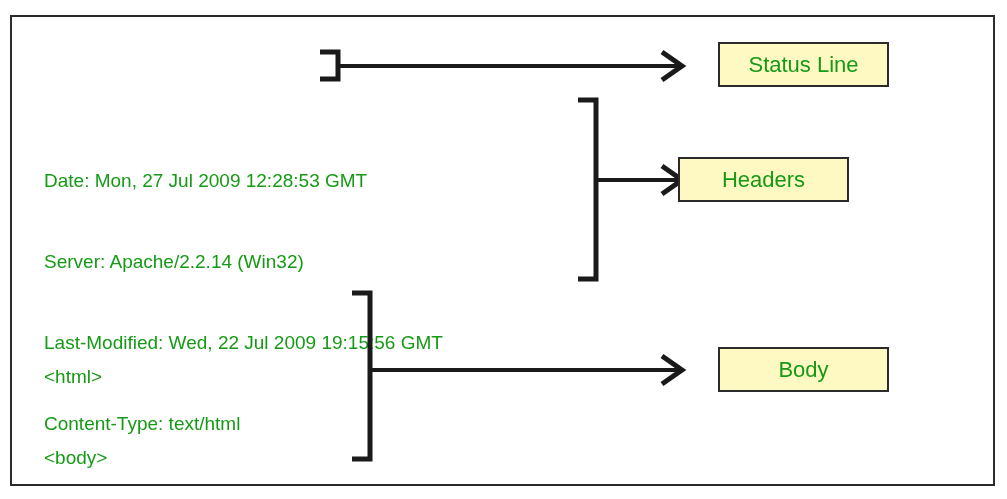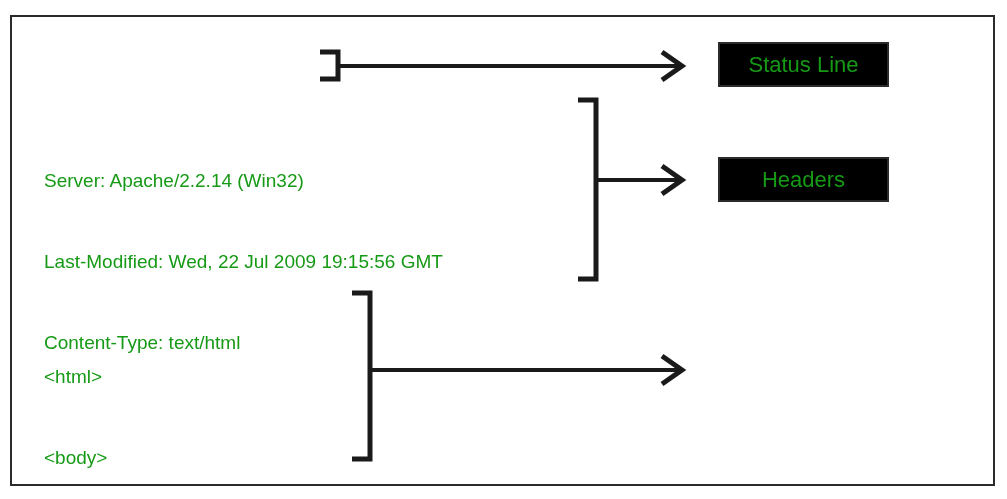--- a/index.html
+++ b/index.html
@@ -56,32 +56,32 @@
   .resp-text .line {
     display: block;
     height: 27px;
   }
 
   
   .label-box {
     position: absolute;
     border: 2px solid #2b2b2b;
     box-sizing: border-box;
-    background: #000000;
+    background: #fef9c3;
     color: #169a16;
     font-size: 22px;
     font-family: "Liberation Sans", sans-serif;
     display: flex;
     align-items: center;
     justify-content: center;
     width: 171px;
     height: 45px;
   }
   #box-status { left: 718px; top: 42px; }
-  #box-headers { left: 718px; top: 157px; text-align: right; }
+  #box-headers { left: 678px; top: 157px; text-align: right; }
   #box-body   { left: 718px; top: 347px; }
 
   
   #connectors {
     position: absolute;
     left: 0;
     top: 0;
     width: 1007px;
     height: 499px;
     pointer-events: none;
@@ -108,20 +108,21 @@
 </style>
 </head>
 <body>
 
 <div id="canvas">
 
   <div class="diagram-frame"></div>
 
 
   <div class="resp-text headers-text">
+    <span class="line">Date: Mon, 27 Jul 2009 12:28:53 GMT</span>
     <span class="line">Server: Apache/2.2.14 (Win32)</span>
     <span class="line">Last-Modified: Wed, 22 Jul 2009 19:15:56 GMT</span>
     <span class="line">Content-Type: text/html</span>
     
   </div>
 
   <div class="resp-text body-text">
     <span class="line">&lt;html&gt;</span>
     <span class="line">&lt;body&gt;</span>
     
@@ -148,14 +149,17 @@
   </svg>
 
   <div class="label-box" id="box-status">
     <span>Status Line</span>
   </div>
 
   <div class="label-box" id="box-headers">
     <span>Headers</span>
   </div>
 
+  <div class="label-box" id="box-body">
+    <span>Body</span>
+  </div>
 
 </div>
 
 </body></html>

